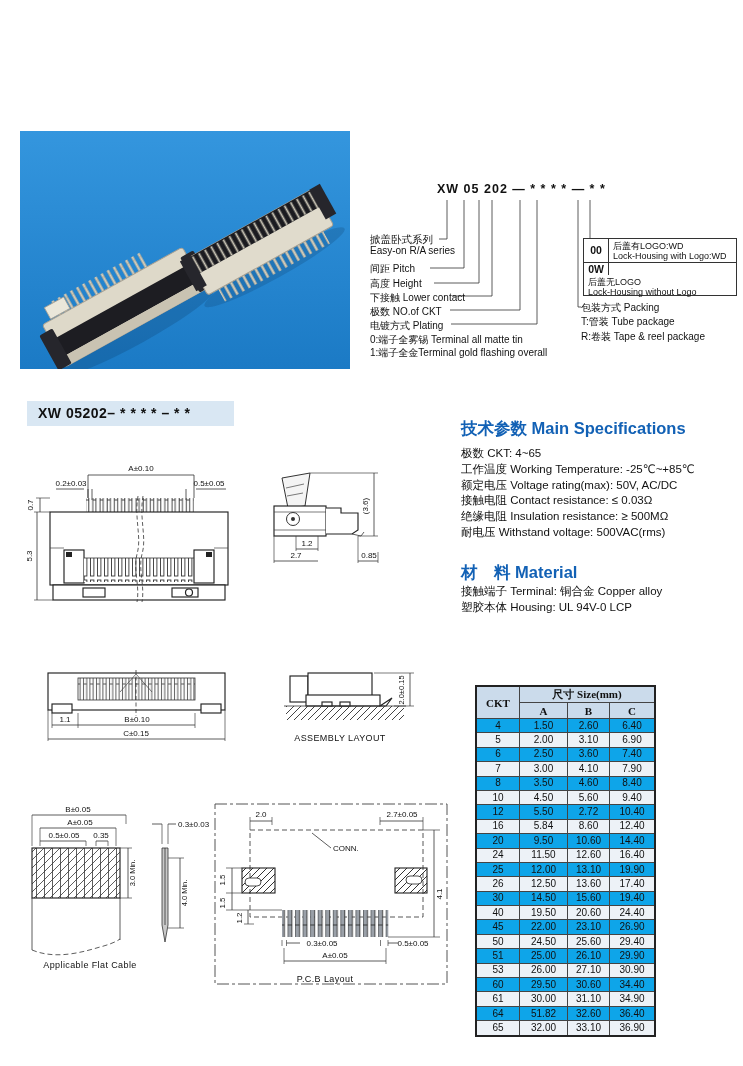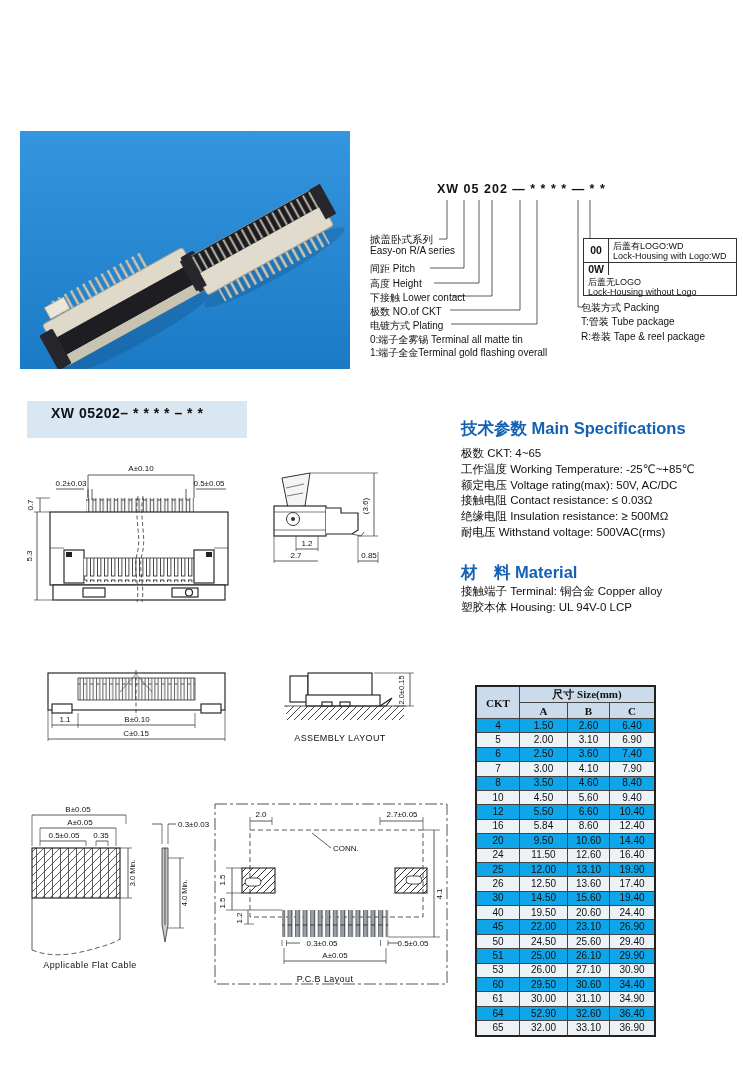--- a/index.html
+++ b/index.html
@@ -19,22 +19,22 @@
   .pn-code { left:437px; top:182px; font-size:12.5px; font-weight:700; letter-spacing:1px; white-space:nowrap; }
   .pn-label { position:absolute; font-size:10px; white-space:nowrap; color:#111; }
   .logo-box { left:583px; top:238px; width:152px; height:56px; border:1.5px solid #333;
               display:flex; flex-direction:column; font-size:9px; }
   .logo-row { flex:1; display:flex; border-bottom:1px solid #333; }
   .logo-row:last-child { border-bottom:none;flex-direction:column; }
   .logo-code { width:24px; border-right:1px solid #333; display:flex; align-items:center;
                justify-content:center; font-size:10.5px; font-weight:700; }
   .logo-text { flex:1; padding:2px 0 0 4px; line-height:1.15; }
 
-  .highlight { left:27px; top:401px; width:196px; height:37px; background:#d9e7f3;
-               font-size:14px; font-weight:700; letter-spacing:.5px; line-height:25px; padding-left:24px; }
+  .highlight { left:27px; top:401px; width:196px; height:25px; background:#d9e7f3;
+               font-size:14px; font-weight:700; letter-spacing:.5px; line-height:25px; padding-left:11px; }
 
   .sec-heading { font-size:16.5px; font-weight:700; color:#1261b5; white-space:nowrap; }
   .spec-item { font-size:11.5px; line-height:15.8px; white-space:nowrap; }
 
   
   .size-table { border-collapse:collapse; border:2px solid #222; background:#0ea5e9; }
   .size-table th, .size-table td { border:1px solid #444; text-align:center; padding:0; }
   .size-table th { background:#cbdbeb; font-family:"Liberation Serif","DejaVu Serif",serif;
                    font-size:11px; font-weight:700; height:15px; }
   .size-table td { font-size:10px; height:13.4px; line-height:1; }
@@ -415,21 +415,21 @@
         </tr>
         <tr>
           <td>10</td>
           <td>4.50</td>
           <td>5.60</td>
           <td>9.40</td>
         </tr>
         <tr>
           <td>12</td>
           <td>5.50</td>
-          <td>6.60</td>
+          <td>2.72</td>
           <td>10.40</td>
         </tr>
         <tr>
           <td>16</td>
           <td>5.84</td>
           <td>8.60</td>
           <td>12.40</td>
         </tr>
         <tr>
           <td>20</td>
@@ -498,21 +498,21 @@
           <td>34.40</td>
         </tr>
         <tr>
           <td>61</td>
           <td>30.00</td>
           <td>31.10</td>
           <td>34.90</td>
         </tr>
         <tr>
           <td>64</td>
-          <td>52.90</td>
+          <td>51.82</td>
           <td>32.60</td>
           <td>36.40</td>
         </tr>
         <tr>
           <td>65</td>
           <td>32.00</td>
           <td>33.10</td>
           <td>36.90</td>
         </tr>
       </tbody>

